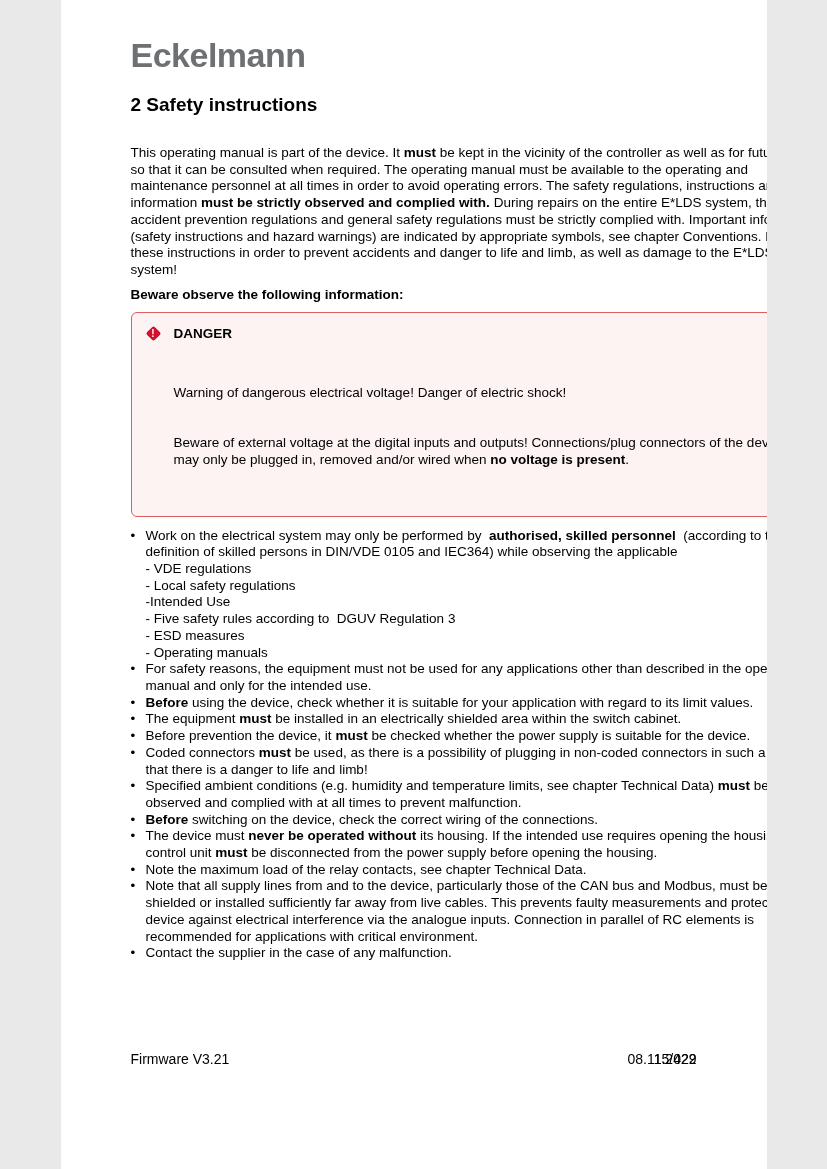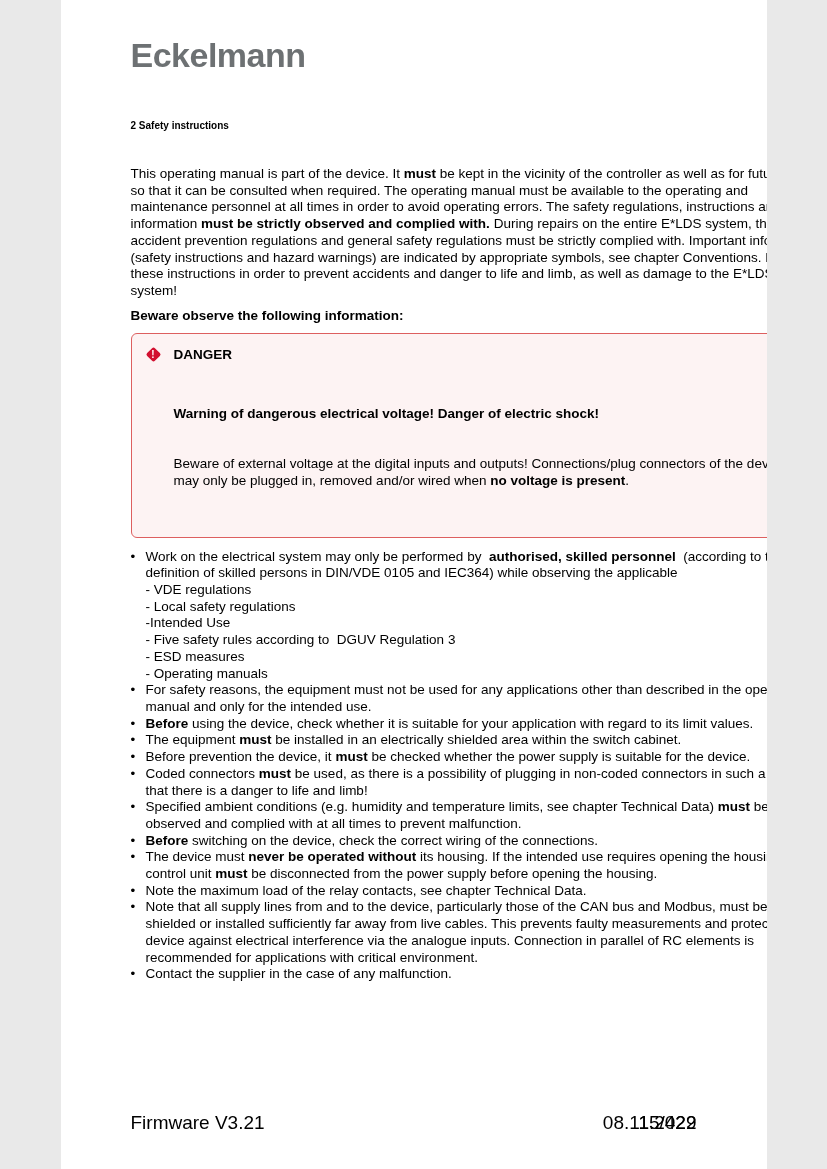--- a/index.html
+++ b/index.html
@@ -20,22 +20,22 @@
   }
   .logo {
     margin-top:38px;
     font-size:34px;
     font-weight:bold;
     letter-spacing:-0.5px;
     color:var(--logo-color,#6d7173);
     line-height:1;
   }
   .h2 {
-    margin-top:45px;
-    font-size:10px;
+    margin-top:24px;
+    font-size:19px;
     font-weight:bold;
     line-height:18px;
   }
   .body-text {
     font-size:13.5px;
     line-height:16.7px;
     white-space:pre-wrap;
   }
   .intro { margin-top:31px; }
   .always { margin-top:8px; font-weight:bold; }
@@ -66,38 +66,38 @@
   }
   .diamond .mark {
     position:absolute;
     left:0; top:0; width:15px; height:15px;
     display:flex; align-items:center; justify-content:center;
     color:#fff; font-weight:bold; font-size:10px;
     line-height:1;
   }
   .danger-title { font-weight:bold; font-size:13.5px; }
   .danger-body { margin-left:28px; margin-top:10px; }
-  .danger-warning { font-weight:bold; }
+  .danger-warning { font-weight:normal; }
   .bullets { margin-top:11px; }
   .b-item {
     display:flex;
     font-size:13.5px;
     line-height:16.7px;
   }
   .b-marker {
     flex:0 0 15px;
     width:15px;
     font-size:13.5px;
   }
   .b-content { flex:1; white-space:pre-wrap; }
   .footer {
     position:absolute;
     left:70px; right:70px;
-    top:1115px;
-    font-size:19px;
+    top:1051px;
+    font-size:14px;
     line-height:16.7px;
   }
   .footer .f-left { float:left; }
   .footer .f-right { float:right; }
   .footer .f-center {
     position:absolute; left:0; right:0;
     text-align:right;
   }
   b { font-weight:bold; }
 </style>

